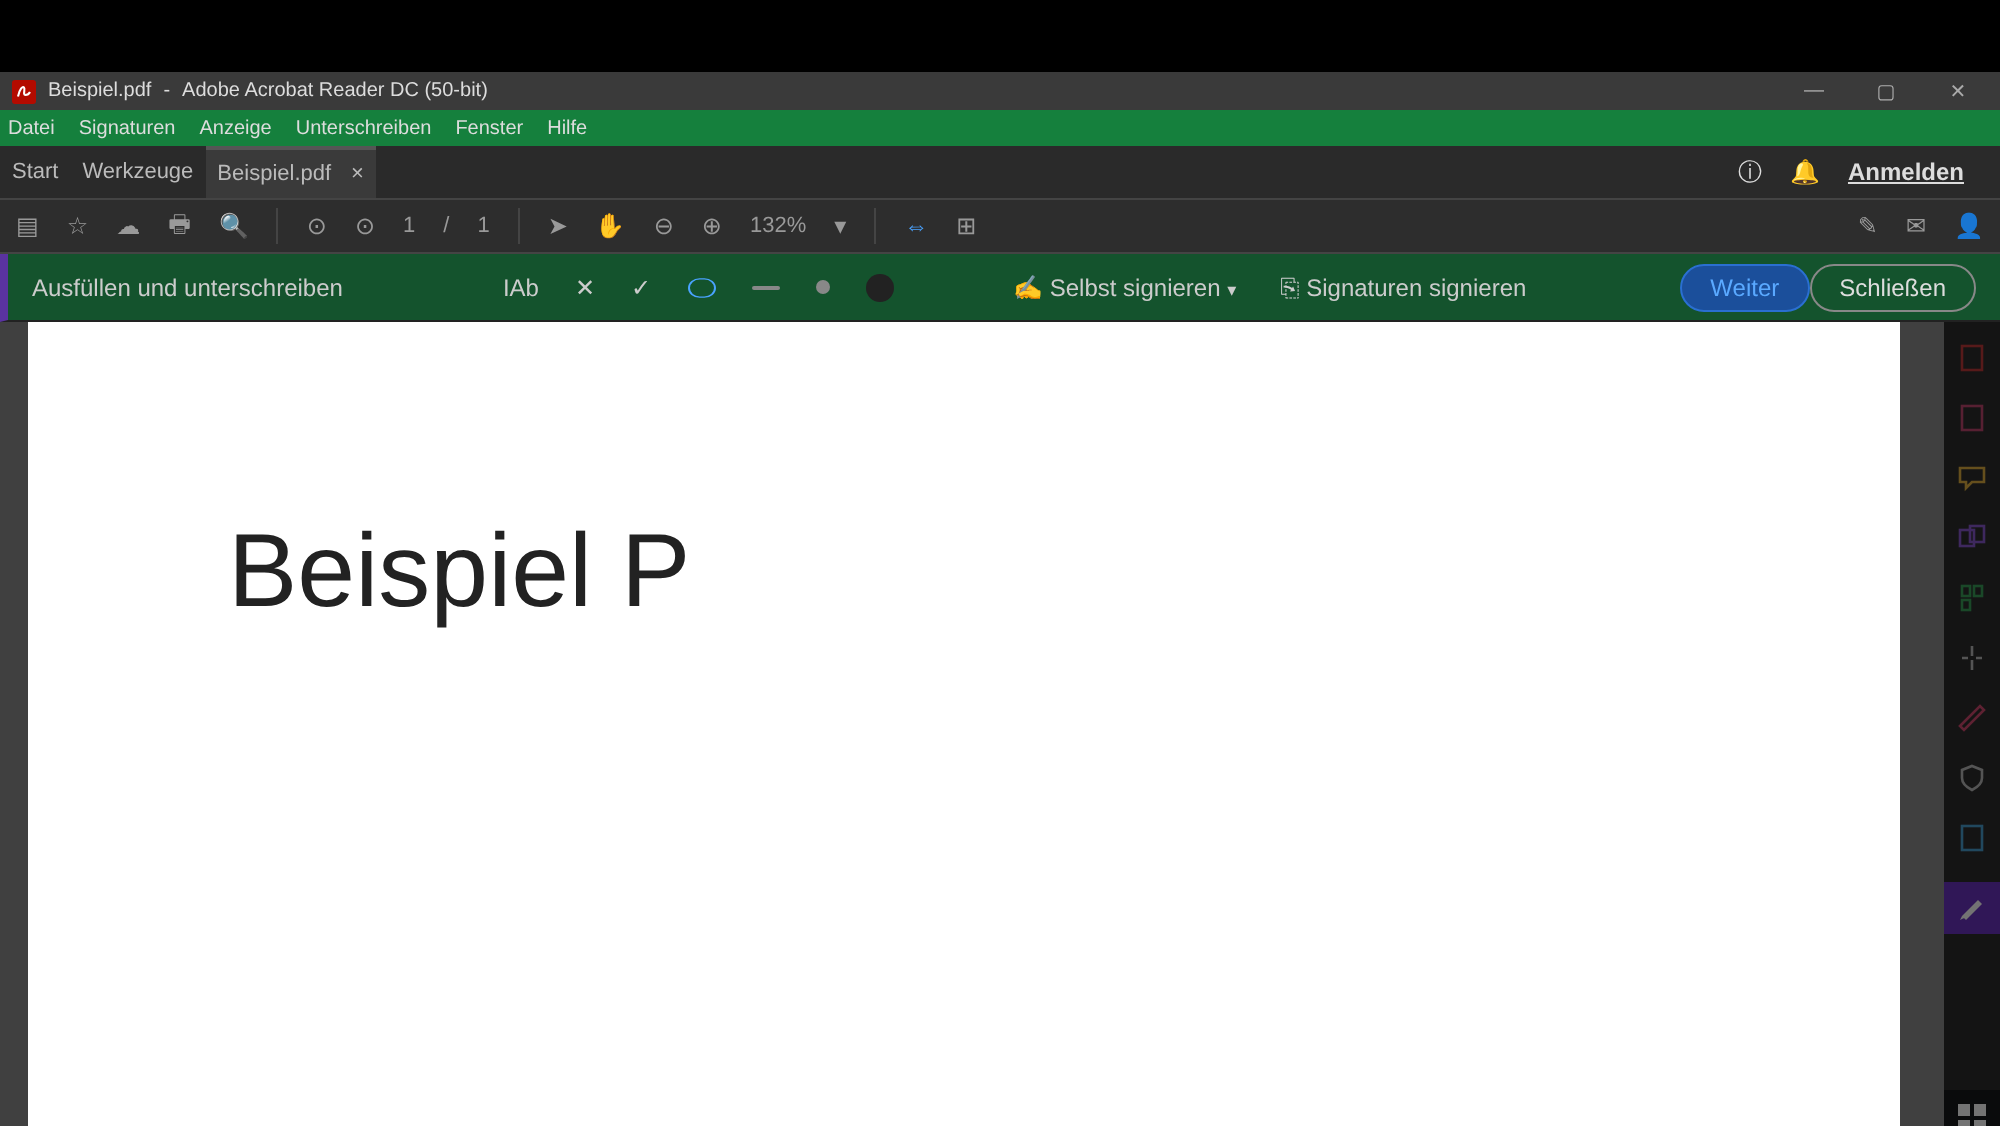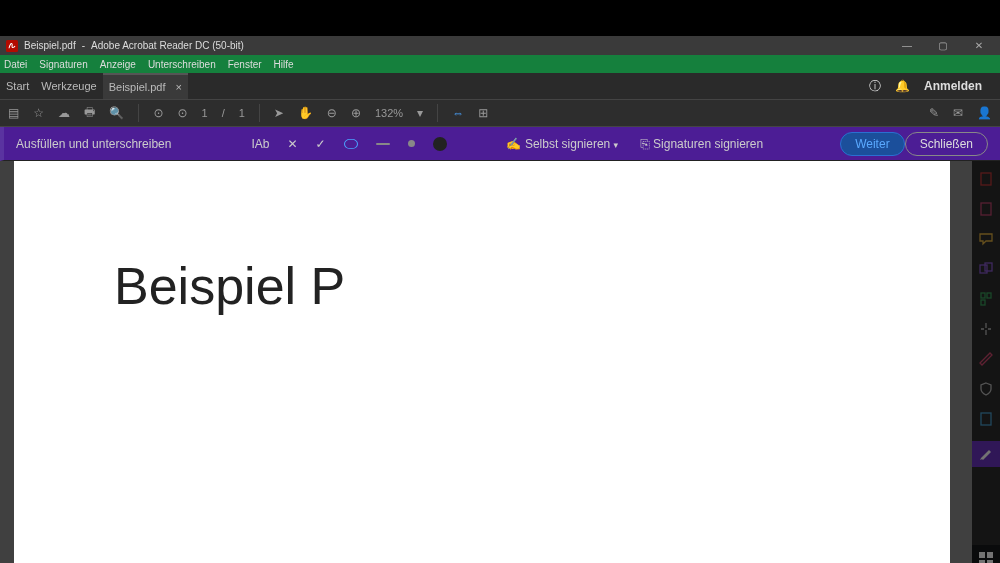--- a/index.html
+++ b/index.html
@@ -17,32 +17,32 @@
 
 
 .menubar { height: 18px; background: #15803d; display: flex; align-items: center; padding: 0 4px; gap: 12px; color: #ddd; font-size: 10px; }
 
 
 .doctabs { height: 26px; background: #2a2a2a; display: flex; align-items: center; color: #bbb; font-size: 11px; }
 .doctabs .tab { padding: 0 6px; height: 100%; display:flex; align-items:center; }
 .doctabs .tab.active { background: #3a3a3a; border-top: 2px solid #555;}
 .doctabs .tab .close { margin-left: 10px; font-size: 11px;}
 .doctabs .right { margin-left: auto; display:flex; align-items:center; gap:14px; padding: 0 18px; color:#ddd; font-size: 12px;}
-.doctabs .right .signin { font-weight: 600; }
+.doctabs .right .signin { font-weight: 600; text-decoration: underline; }
 
 
 .maintb { height: 28px; background: #2d2d2d; display:flex; align-items:center; padding: 0 8px; gap:14px; color:#999; font-size:12px; border-top:1px solid #444; border-bottom:1px solid #444;}
 .maintb .grp { display:flex; align-items:center; gap:14px;}
 .maintb .sep { width:1px; height:18px; background:#444; }
 .maintb .pg { font-size:11px; }
 .maintb .zoom { font-size:11px; }
 .maintb .rightgrp { margin-left:auto; display:flex; gap:14px;}
 
 
-.fsbar { height: 34px; background: #4c1d95; border-left: 4px solid #5a33a0; display:flex; align-items:center; padding: 0 12px; gap:20px; color:#ccc; font-size:12px; border-bottom:1px solid #222;}
+.fsbar { height: 34px; background: #14532d; border-left: 4px solid #5a33a0; display:flex; align-items:center; padding: 0 12px; gap:20px; color:#ccc; font-size:12px; border-bottom:1px solid #222;}
 .fsbar .title { font-size: 12px; }
 .fsbar .tools { display:flex; gap:18px; align-items:center; margin-left: 60px; text-align: center;}
 .fsbar .ring { width:14px; height:14px; border:1.2px solid #4aa3ff; border-radius: 50%/60%; transform: scaleY(0.7); }
 .fsbar .dash { width:14px; height:2px; background:#888; border-radius:1px;}
 .fsbar .dot { width:7px; height:7px; background:#888; border-radius:50%;}
 .fsbar .dot.big { width:14px; height:14px; background:#222; }
 .fsbar .actions { display:flex; gap:22px; align-items:flex-end; margin-left: 40px;}
 .fsbar .right { margin-left:auto; display:flex; align-items:center;}
 .pillbtn { border:1px solid #2a6fd1; color:#5aa9ff; border-radius: 14px; padding: 4px 14px; font-size:12px;}
 .pillbtn.primary { background:#1b4f9b; border-color:#2a6fd1; }

